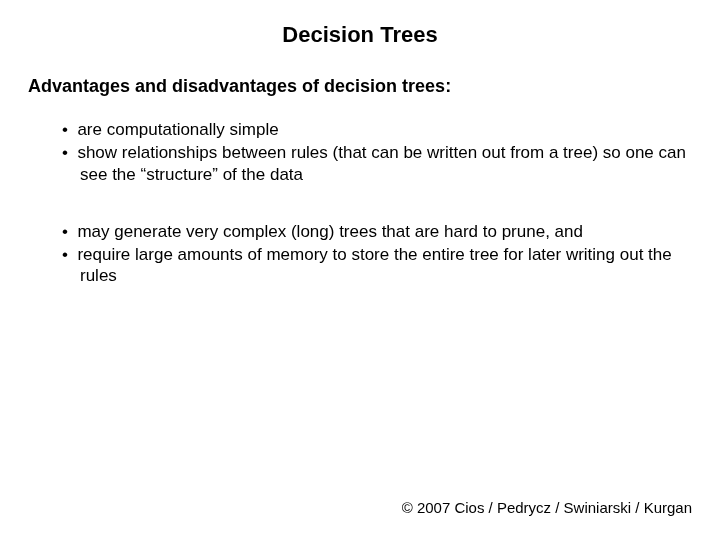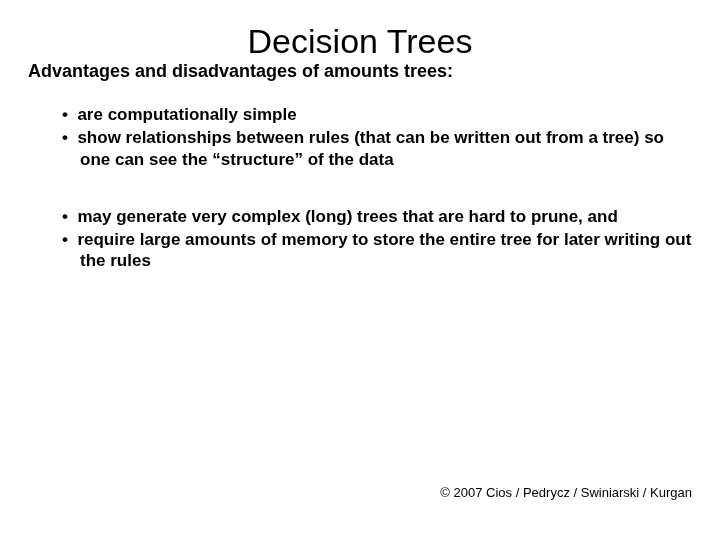--- a/index.html
+++ b/index.html
@@ -13,59 +13,60 @@
   }
   .slide {
     width: 720px;
     height: 540px;
     position: relative;
     box-sizing: border-box;
     padding: 18px 28px 18px 28px;
   }
   .title {
     text-align: center;
-    font-size: 34px;
-    font-weight: normal;
+    font-size: 22px;
+    font-weight: bold;
     margin-top: 4px;
+    margin-bottom: 28px;
   }
   .subhead {
     font-size: 18px;
     font-weight: bold;
     margin-bottom: 22px;
   }
   ul.bullets {
     list-style: none;
     padding: 0;
     margin: 0 0 36px 0;
   }
   ul.bullets li {
     font-size: 17px;
-    font-weight: bold;
+    font-weight: normal;
     line-height: 1.25;
     padding-left: 34px;
     text-indent: -18px;
     margin-left: 18px;
     margin-bottom: 2px;
   }
   ul.bullets li::before {
     content: "\2022\00a0\00a0";
   }
   .footer {
     position: absolute;
-    bottom: 40px;
+    bottom: 24px;
     right: 28px;
-    font-size: 13px;
+    font-size: 15px;
   }
 </style>
 </head>
 <body>
 
 <div class="slide">
   <div class="title">Decision Trees</div>
-  <div class="subhead">Advantages and disadvantages of amounts trees:</div>
+  <div class="subhead">Advantages and disadvantages of decision trees:</div>
 
   <ul class="bullets">
     <li>are computationally simple</li>
     <li>show relationships between rules (that can be written out from a tree) so one can see the “structure” of the data</li>
   </ul>
 
   <ul class="bullets">
     <li>may generate very complex (long) trees that are hard to prune, and</li>
     <li>require large amounts of memory to store the entire tree for later writing out the rules</li>
   </ul>

